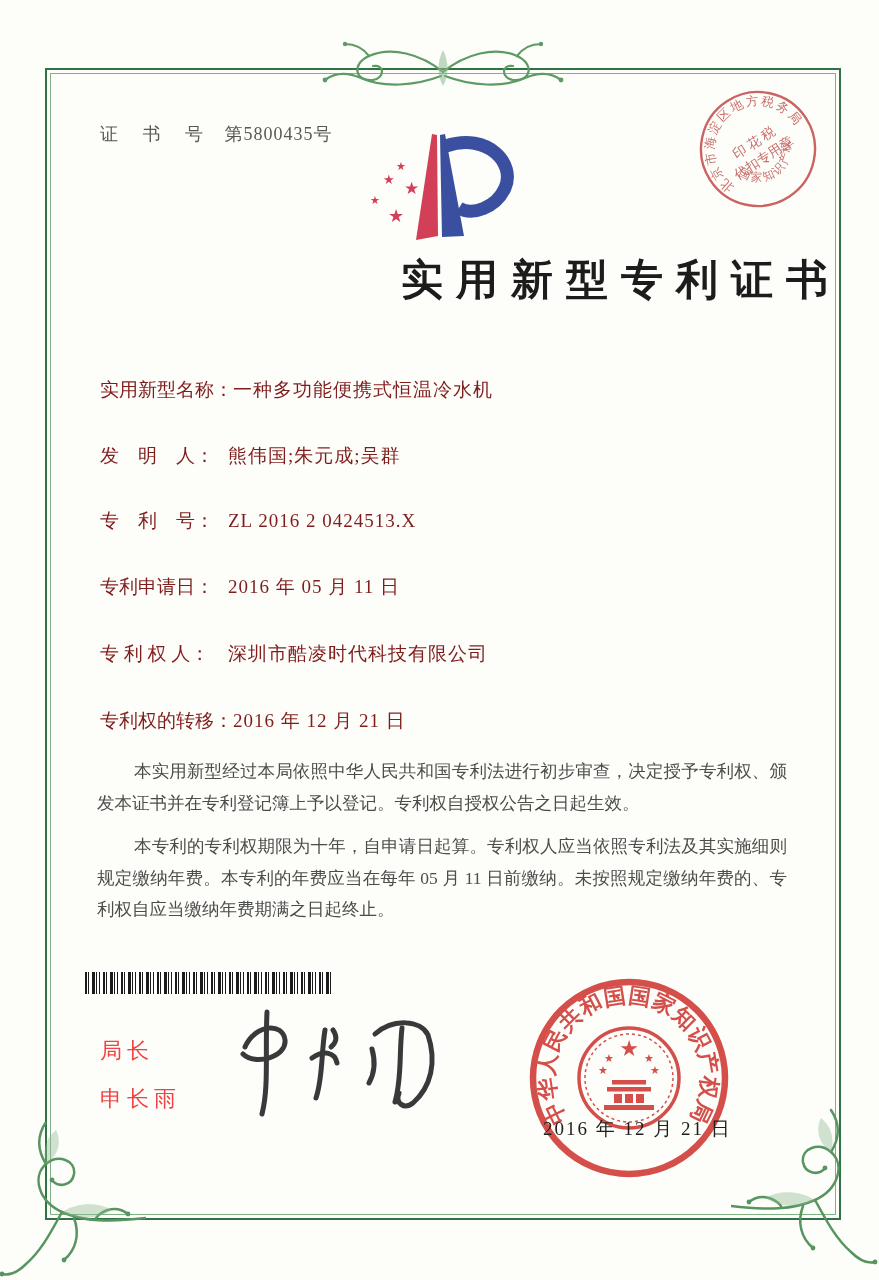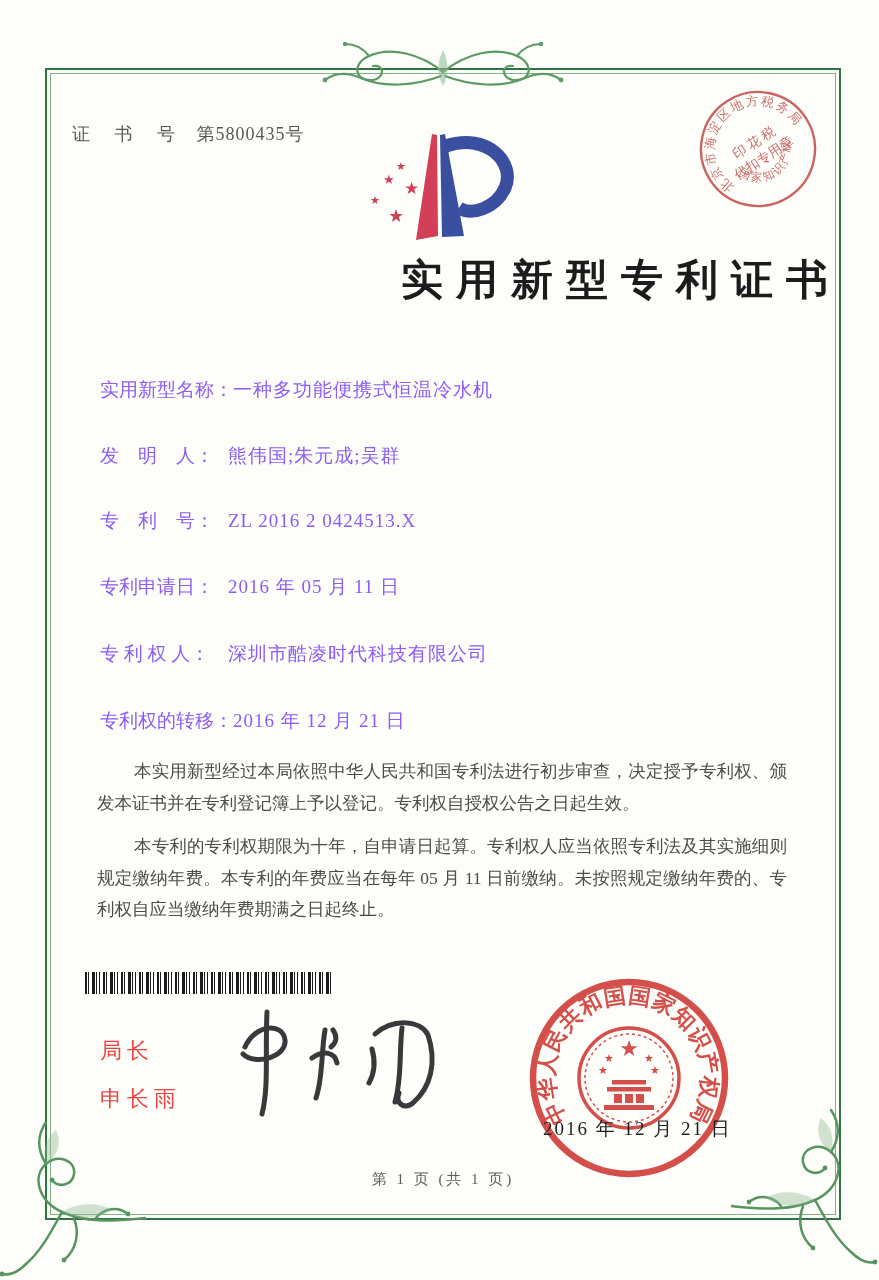--- a/index.html
+++ b/index.html
@@ -11,32 +11,32 @@
   }
   
   .frame-outer{
     position:absolute;left:45px;top:68px;width:796px;height:1152px;
     border:2px solid #2f7246;box-sizing:border-box;
   }
   .frame-inner{position:absolute;inset:3px;border:1px solid #7fb287;}
   .ornament{position:absolute;pointer-events:none;}
   
   .cert-no{
-    position:absolute;left:72px;top:122px;font-size:18px;color:#555a55;
+    position:absolute;left:100px;top:122px;font-size:18px;color:#555a55;
     letter-spacing:1px;white-space:nowrap;
   }
   .cert-no .lbl{letter-spacing:10px;margin-right:6px;}
   .logo{position:absolute;left:366px;top:130px;}
   .doc-title{
     position:absolute;left:45px;top:252px;width:796px;text-align:right;
     font-size:42px;font-weight:bold;letter-spacing:13px;color:#1c1c1c;
     text-indent:13px;
   }
   
-  .field-row{position:absolute;left:100px;font-size:19px;color:#8b5cf6;white-space:nowrap;}
+  .field-row{position:absolute;left:100px;font-size:19px;color:#7f1d1d;white-space:nowrap;}
   .field-row .f-label{display:inline-block;min-width:128px;}
   .field-row .f-value{letter-spacing:1px;}
   
   .body-text{
     position:absolute;left:85px;top:744px;width:714px;
     font-size:17.5px;line-height:31.5px;color:#4a4e4a;text-align:justify;
   }
   .body-text p{margin:12px;text-indent:37px;}
   
   .barcode{
@@ -228,15 +228,14 @@
       <rect x="84" y="115" width="44" height="4.5" fill="#d2423d"></rect>
       <rect x="91" y="122" width="8" height="9" fill="#d2423d"></rect>
       <rect x="102" y="122" width="8" height="9" fill="#d2423d"></rect>
       <rect x="113" y="122" width="8" height="9" fill="#d2423d"></rect>
       <rect x="81" y="133" width="50" height="5" fill="#d2423d"></rect>
     </g>
   </svg>
 
   <div class="seal-date">2016 年 12 月 21 日</div>
 
-  <div class="page-indicator">第 1 页 (共 1 页)</div>
 
 </div>
 
 </body></html>

